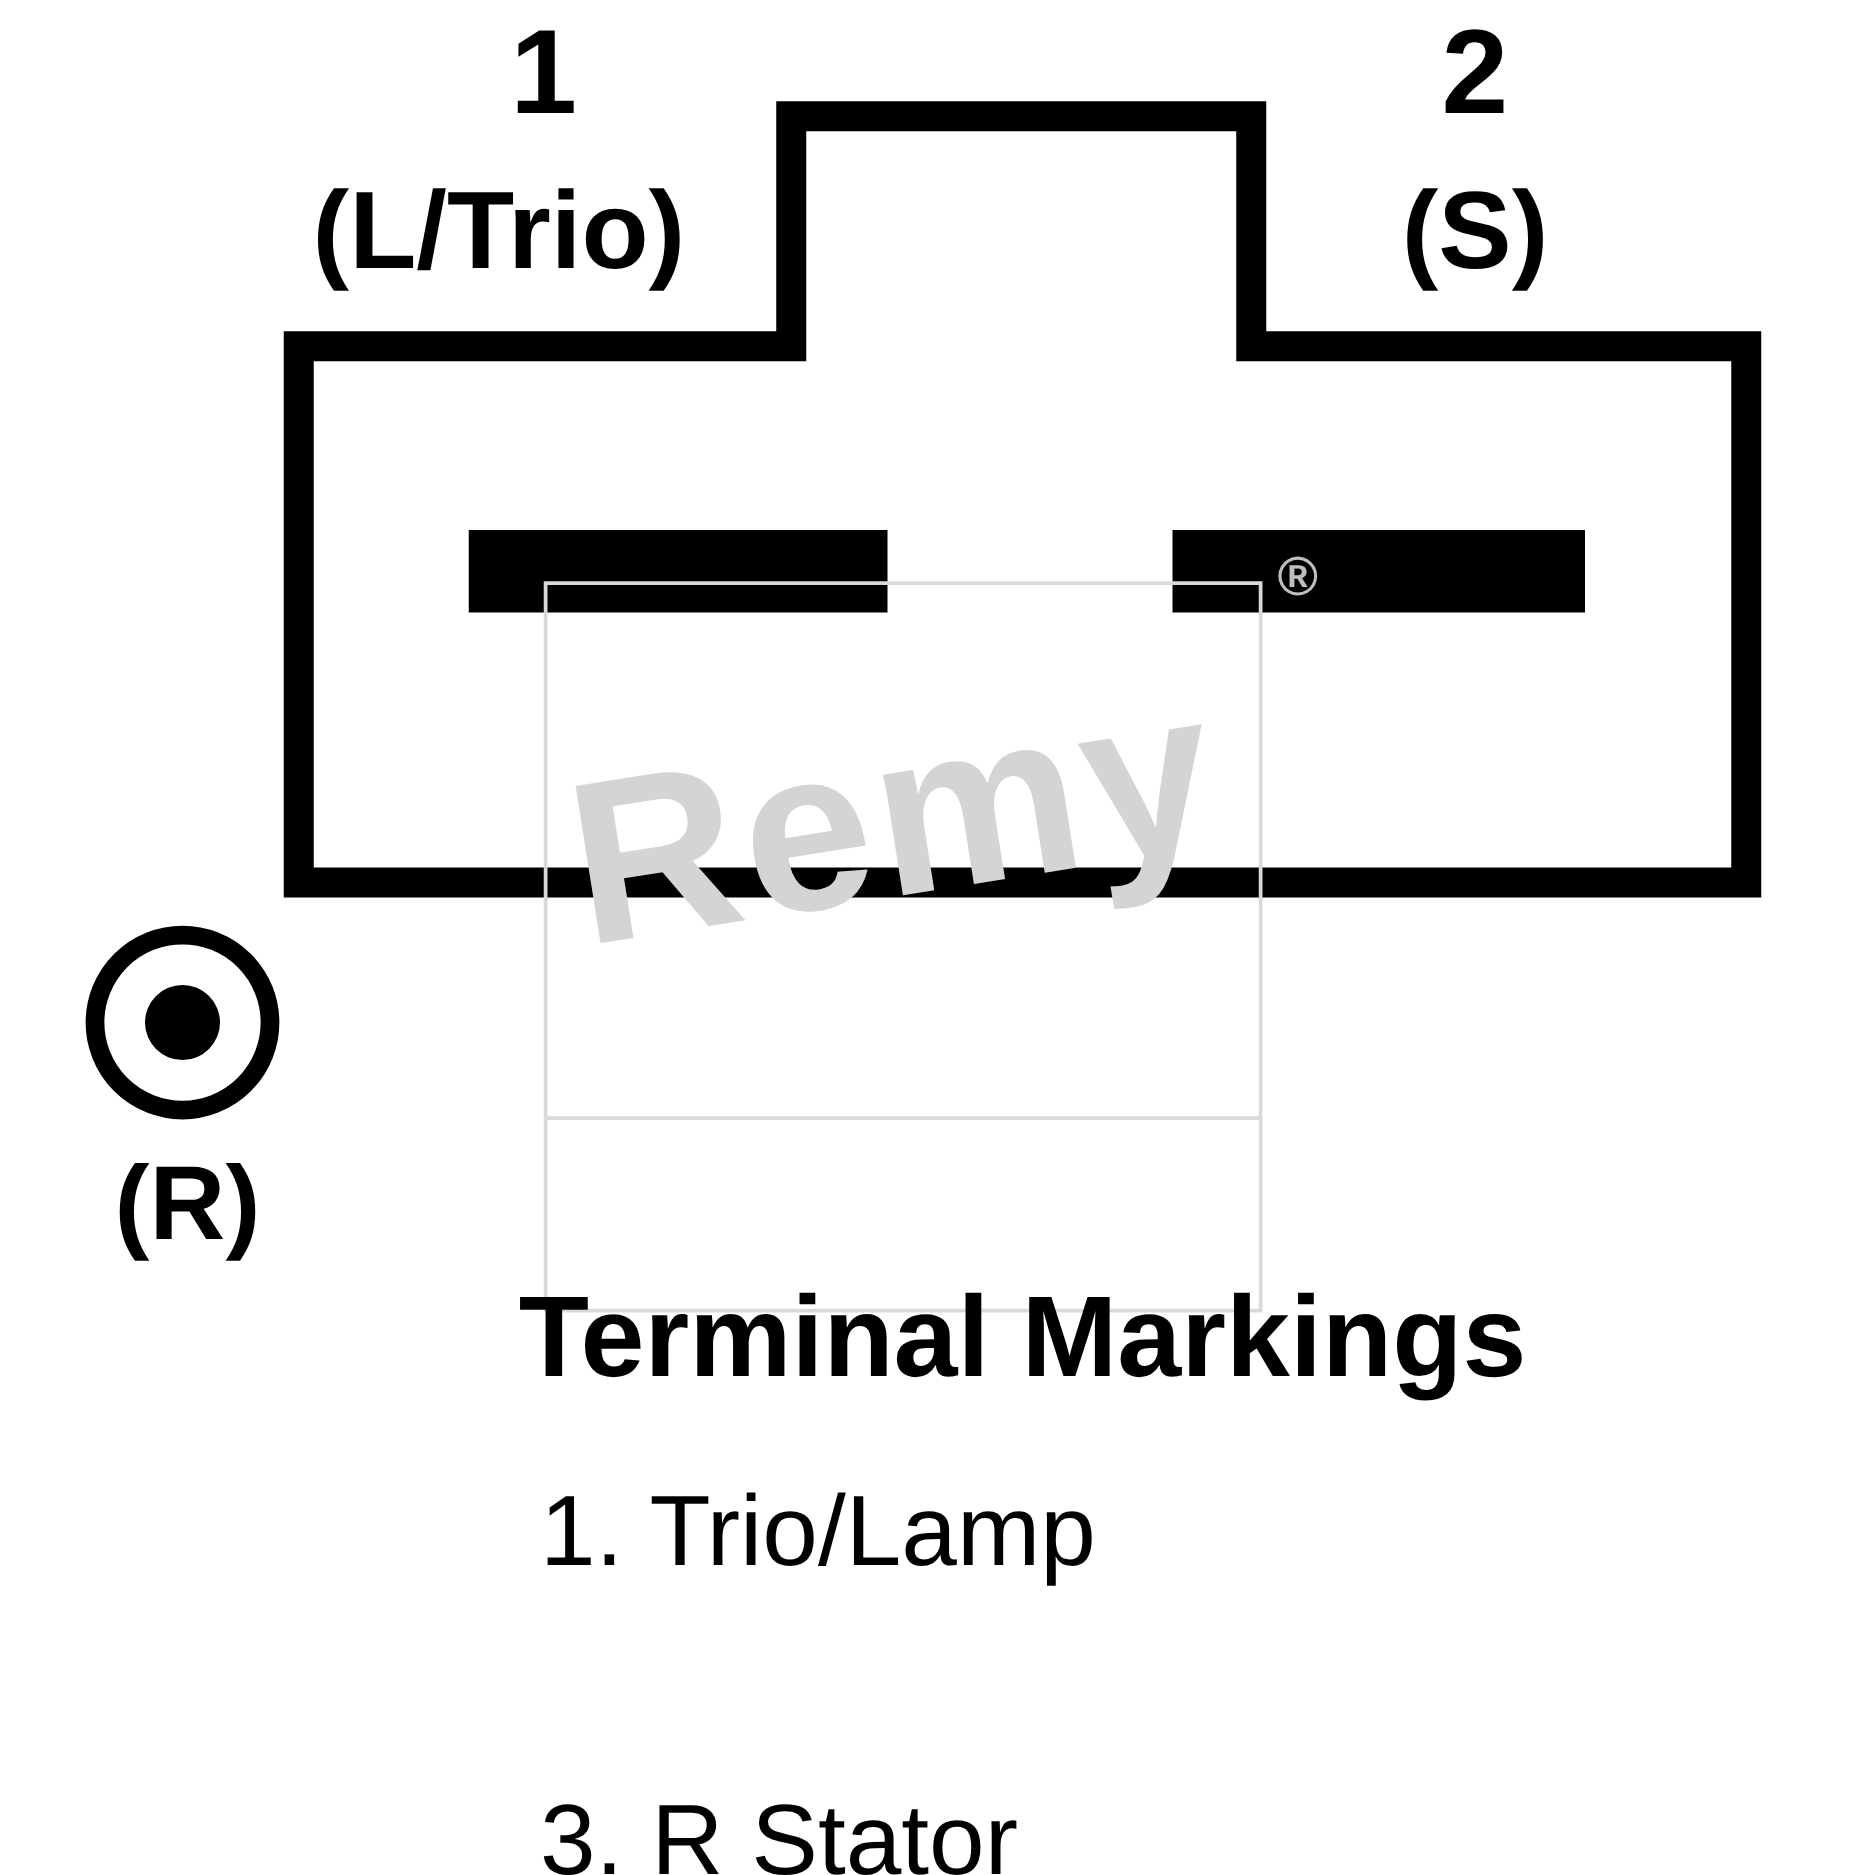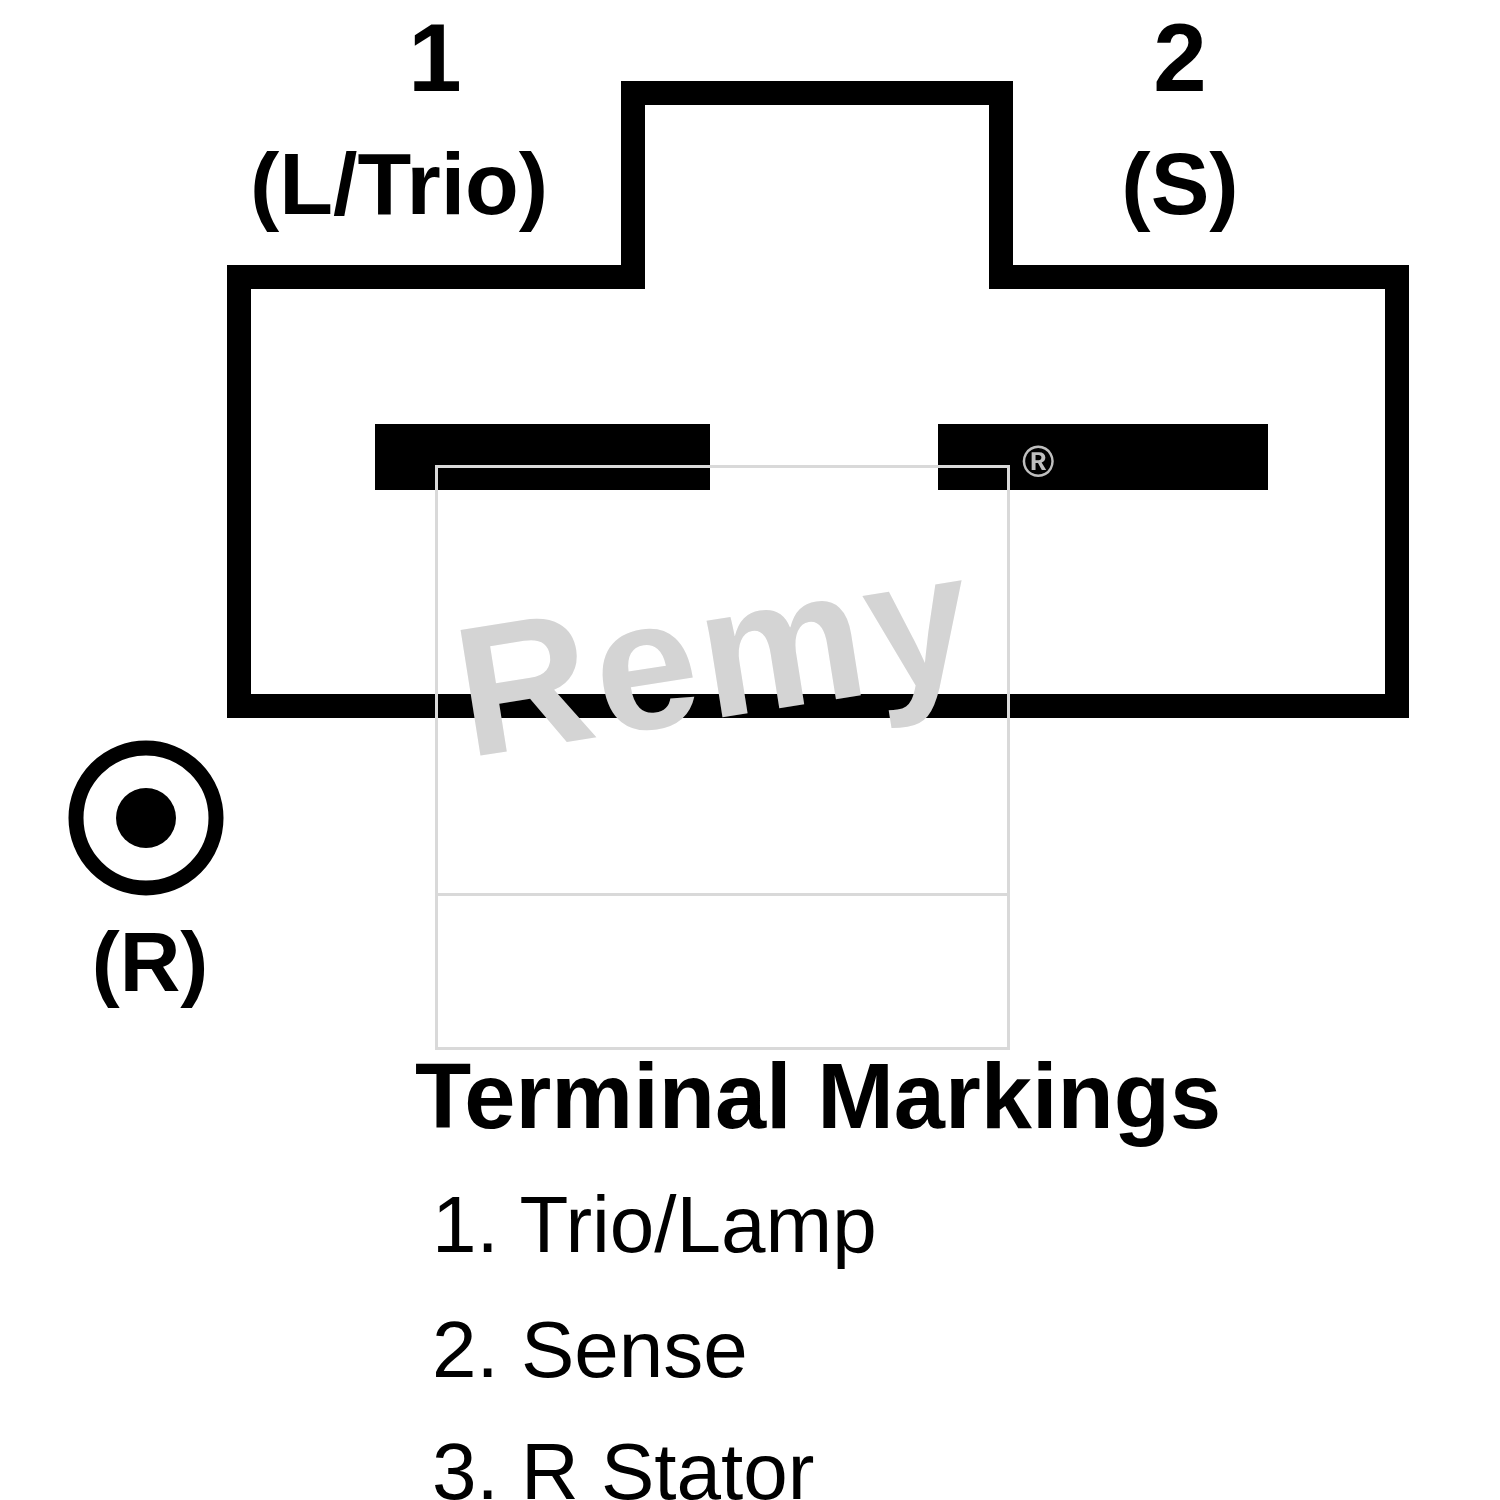--- a/index.html
+++ b/index.html
@@ -82,21 +82,21 @@
     width: 190px;
     text-align: center;
     font-size: 84px;
     font-weight: 700;
     color: #000;
     line-height: 1;
   }
   .legend-title {
     position: absolute;
     left: 415px;
-    top: 1050px;
+    top: 1024px;
     font-size: 92px;
     font-weight: 700;
     color: #000;
     line-height: 1;
   }
   .legend-item {
     position: absolute;
     left: 432px;
     font-size: 80px;
     font-weight: 400;
@@ -132,16 +132,15 @@
   <div class="abs pin-number" style="left: 270px; top: 10px; width: 330px; text-align: center;">1</div>
   <div class="abs pin-label" style="left: 250px; top: 140px; width: 370px; text-align: left;">(L/Trio)</div>
 
   <div class="abs pin-number" style="left: 1040px; top: 10px; width: 280px; text-align: center;">2</div>
   <div class="abs pin-label" style="left: 1040px; top: 140px; width: 280px; text-align: center;">(S)</div>
 
   <div class="r-label">(R)</div>
 
   <div class="legend-title">Terminal Markings</div>
   <div class="legend-item legend-item-0">1. Trio/Lamp</div>
-  <div class="legend-item legend-item-1">2. Sense</div>
   <div class="legend-item legend-item-2">3. R Stator</div>
 
 </div>
 
 </body></html>

